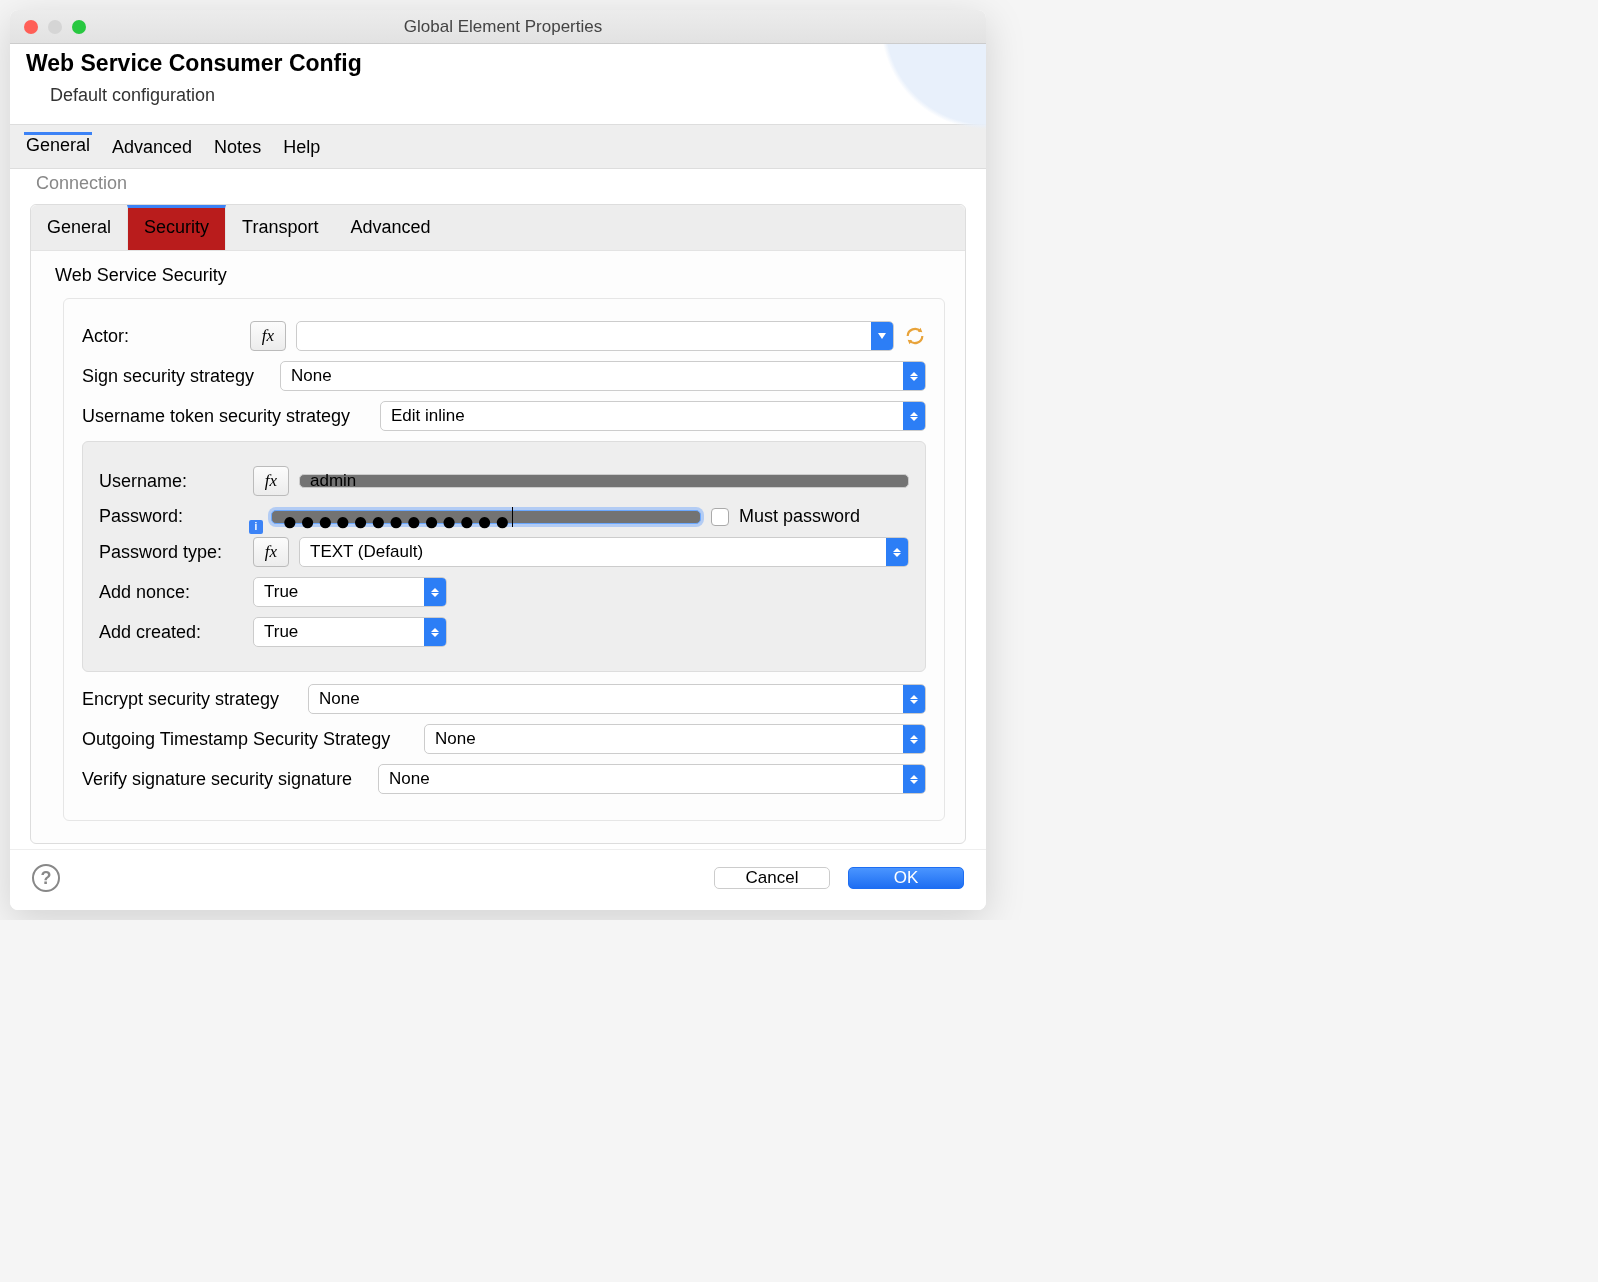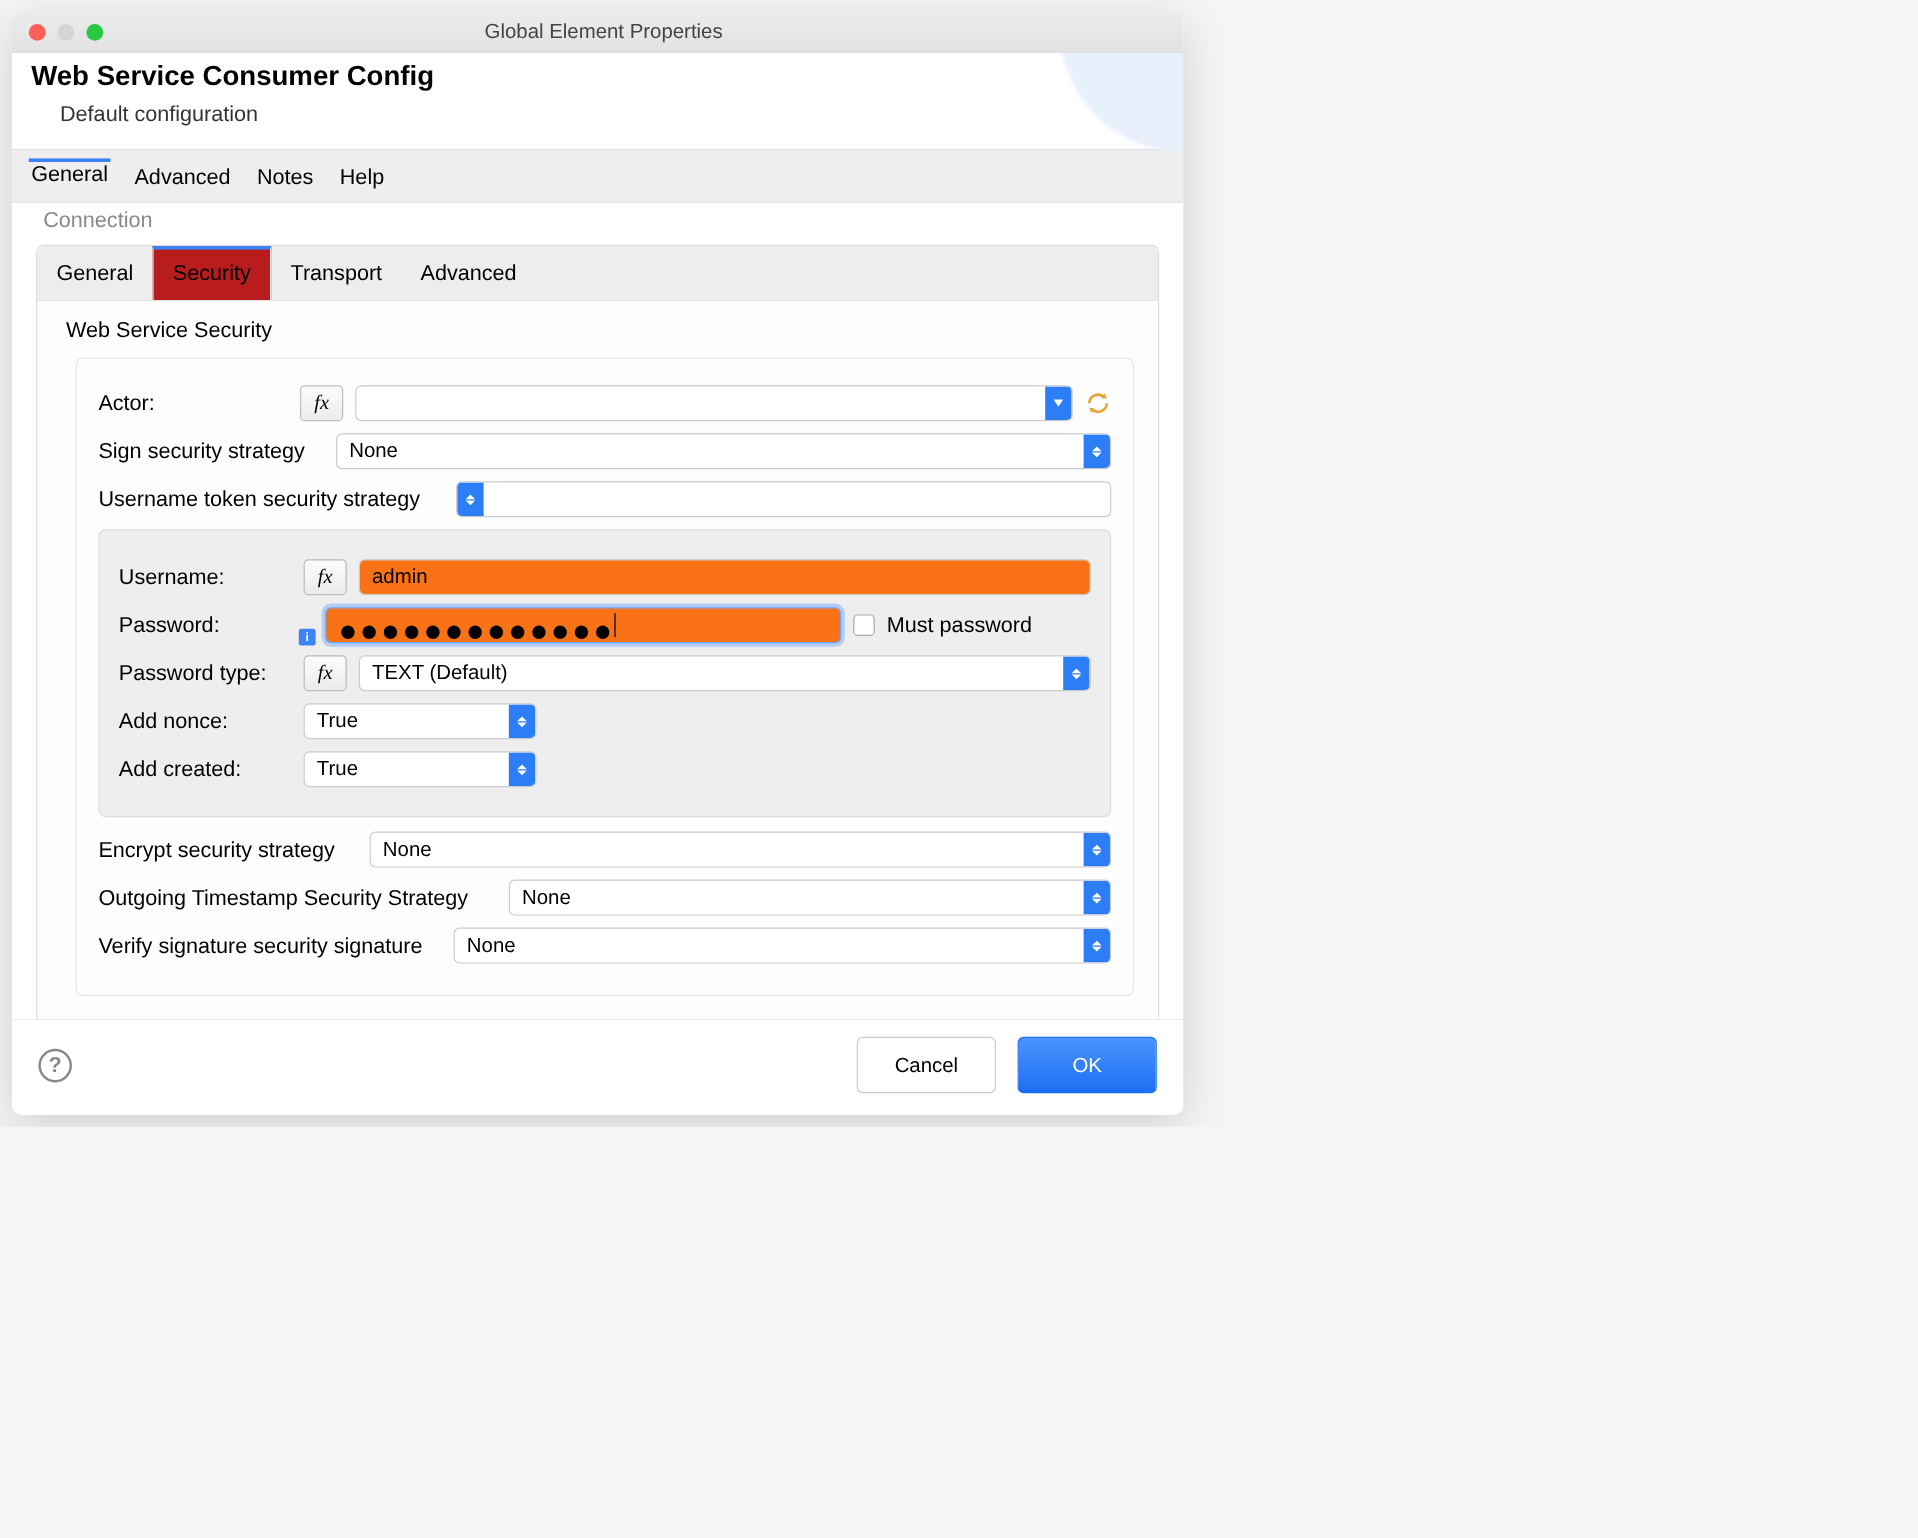--- a/index.html
+++ b/index.html
@@ -190,26 +190,26 @@
       width: 0; height: 0;
       border-left: 4px solid transparent;
       border-right: 4px solid transparent;
     }
     .select-arrow::before { border-bottom: 4px solid #fff; }
     .select-arrow::after { border-top: 4px solid #fff; }
     .select-arrow.down-only::before { display: none; }
     .select-arrow.down-only::after { border-top: 6px solid #fff; }
     .text-input {
       flex: 1;
-      height: 30px;
+      height: 14px;
       border: 1px solid #ccc;
       border-radius: 5px;
       padding: 0 10px;
       font-size: 17px;
-      background: #f97316;
+      background: #737373;
     }
     .text-input.focused {
       border: 1px solid #6aa8ff;
       box-shadow: 0 0 0 3px rgba(70,140,255,0.35);
     }
     .dots {
       letter-spacing: 2px;
       font-size: 26px;
       line-height: 18px;
       position: relative;
@@ -269,21 +269,21 @@
       display: flex;
       align-items: center;
       justify-content: center;
       color: #888;
       font-size: 18px;
       font-weight: bold;
       cursor: pointer;
     }
     .footer-spacer { flex: 1; }
     .btn {
-      height: 47px;
+      height: 22px;
       min-width: 116px;
       border-radius: 5px;
       font-size: 17px;
       cursor: pointer;
       border: 1px solid #ccc;
       background: #fff;
       margin-left: 18px;
     }
     .btn-primary {
       background: linear-gradient(#4a95ff,#1e6ef2);
@@ -354,20 +354,21 @@
             <div class="form-label-wide" style="width:182px;">Sign security strategy</div>
             <div class="select" style="flex:1;">
               <div class="select-text">None</div>
               <div class="select-arrow"></div>
             </div>
           </div>
 
           <div class="form-row">
             <div class="form-label-wide" style="width:282px;">Username token security strategy</div>
             <div class="select" style="flex:1;">
+              <div class="select-text">Edit inline</div>
               <div class="select-arrow"></div>
             </div>
           </div>
 
           <div class="inset-group">
 
             <div class="form-row">
               <div class="form-label">Username:</div>
               <div class="fx-btn">fx</div>
               <div class="text-input" style="display:flex;align-items:center;">

